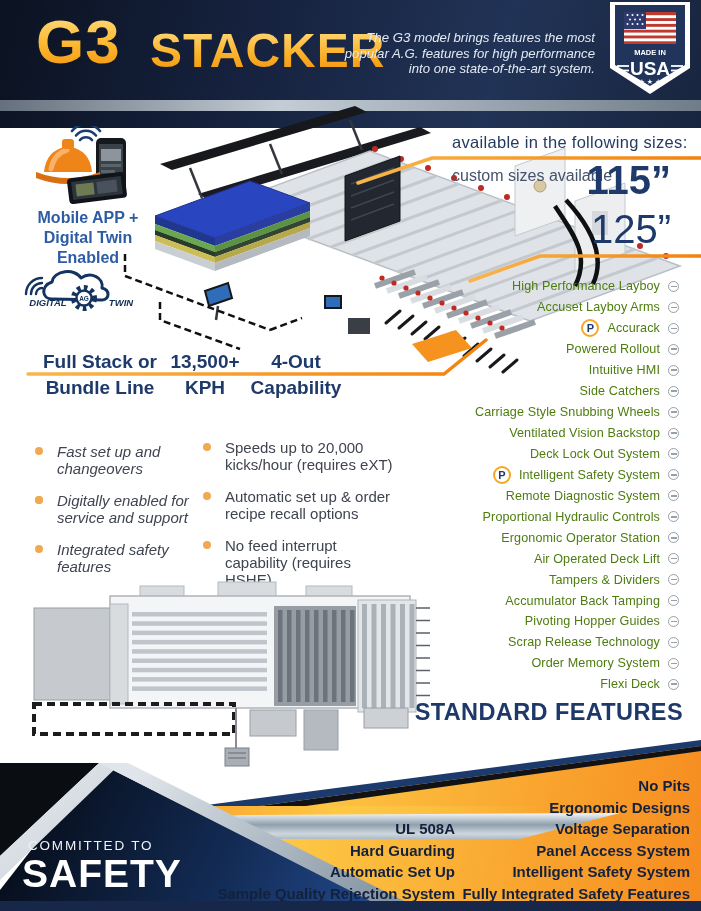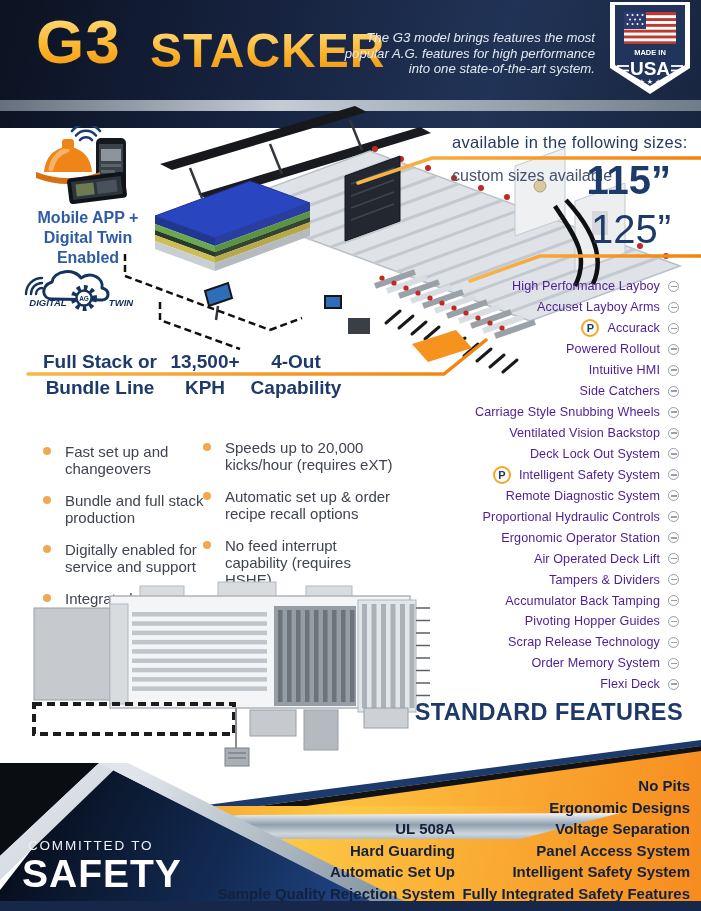--- a/index.html
+++ b/index.html
@@ -37,27 +37,27 @@
   .stat .b{position:absolute;width:140px;top:26px;}
   .stat1{left:30px;top:351px;height:50px;}
   .stat2{left:135px;top:351px;height:50px;}
   .stat3{left:226px;top:351px;height:50px;}
 
   
   .benefits{font-size:15px;color:#3f4450;line-height:17px;}
   .b-item{position:relative;margin-bottom:15px;padding-left:22px;}
   .b-item .bdot{position:absolute;left:0;top:4px;width:8px;height:8px;border-radius:50%;
                 background:#f0a851;}
-  .bcol1{left:43px;top:443px;width:165px;}
+  .bcol1{left:35px;top:443px;width:165px;font-style:italic;}
   .bcol2{left:203px;top:439px;width:196px;}
 
   
   .features{right:22px;top:276px;}
   .f-row{display:flex;justify-content:flex-end;align-items:center;height:20.95px;gap:8px;}
-  .f-label{font-size:12.6px;color:#4c1d95;font-weight:500;letter-spacing:.1px;white-space:nowrap;}
+  .f-label{font-size:12.6px;color:#4d7c0f;font-weight:500;letter-spacing:.1px;white-space:nowrap;}
   .mdot{width:9px;height:9px;border:1.5px solid #98a0a8;border-radius:50%;position:relative;flex:none;}
   .mdot::after{content:"";position:absolute;left:1.5px;right:1.5px;top:50%;height:1.6px;
                margin-top:-0.8px;background:#98a0a8;}
   .pbadge{width:14px;height:14px;border:2px solid #f5a623;border-radius:50%;background:#fff;
           color:#1e3a6b;font-weight:800;font-size:11px;display:flex;align-items:center;
           justify-content:center;flex:none;}
   .std-title{right:18px;top:699px;font-size:23.5px;font-weight:800;color:#1d3869;letter-spacing:.4px;}
 
   
   .bshape{left:0;top:740px;width:701px;height:171px;}
@@ -335,21 +335,21 @@
     <div class="t">4-Out</div>
     <div class="b">Capability</div>
   </div>
 
   <div class="abs benefits bcol1">
     <div class="b-item">
       <span class="bdot"></span>
       <span>Fast set up and changeovers</span></div>
     <div class="b-item">
       <span class="bdot"></span>
-      <span>Bundle and full stack production</span></div>
+      </div>
     <div class="b-item">
       <span class="bdot"></span>
       <span>Digitally enabled for service and support</span></div>
     <div class="b-item">
       <span class="bdot"></span>
       <span>Integrated safety features</span></div>
   </div>
   <div class="abs benefits bcol2">
     <div class="b-item">
       <span class="bdot"></span>

